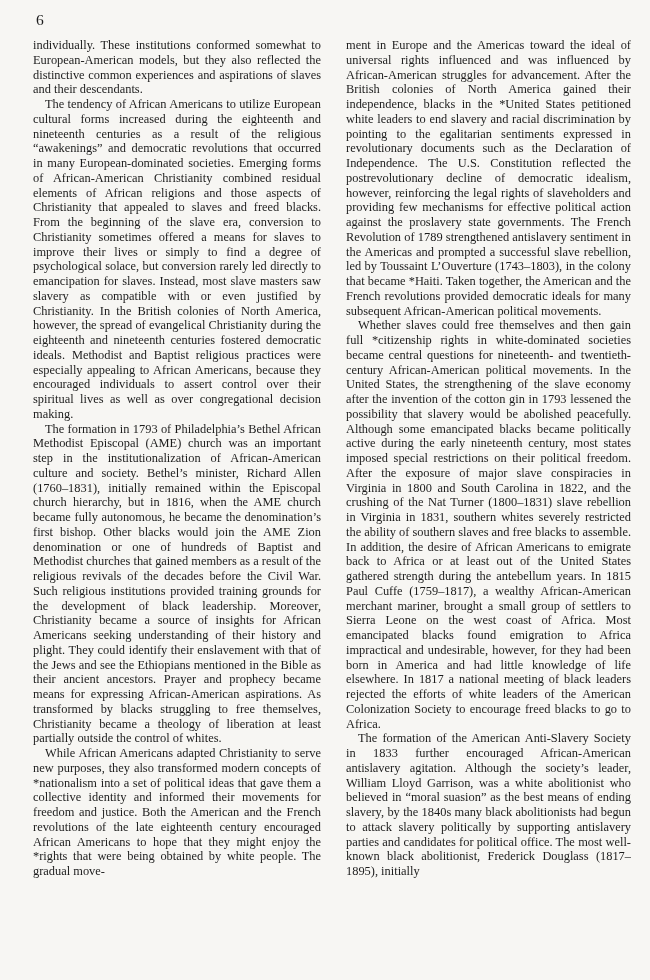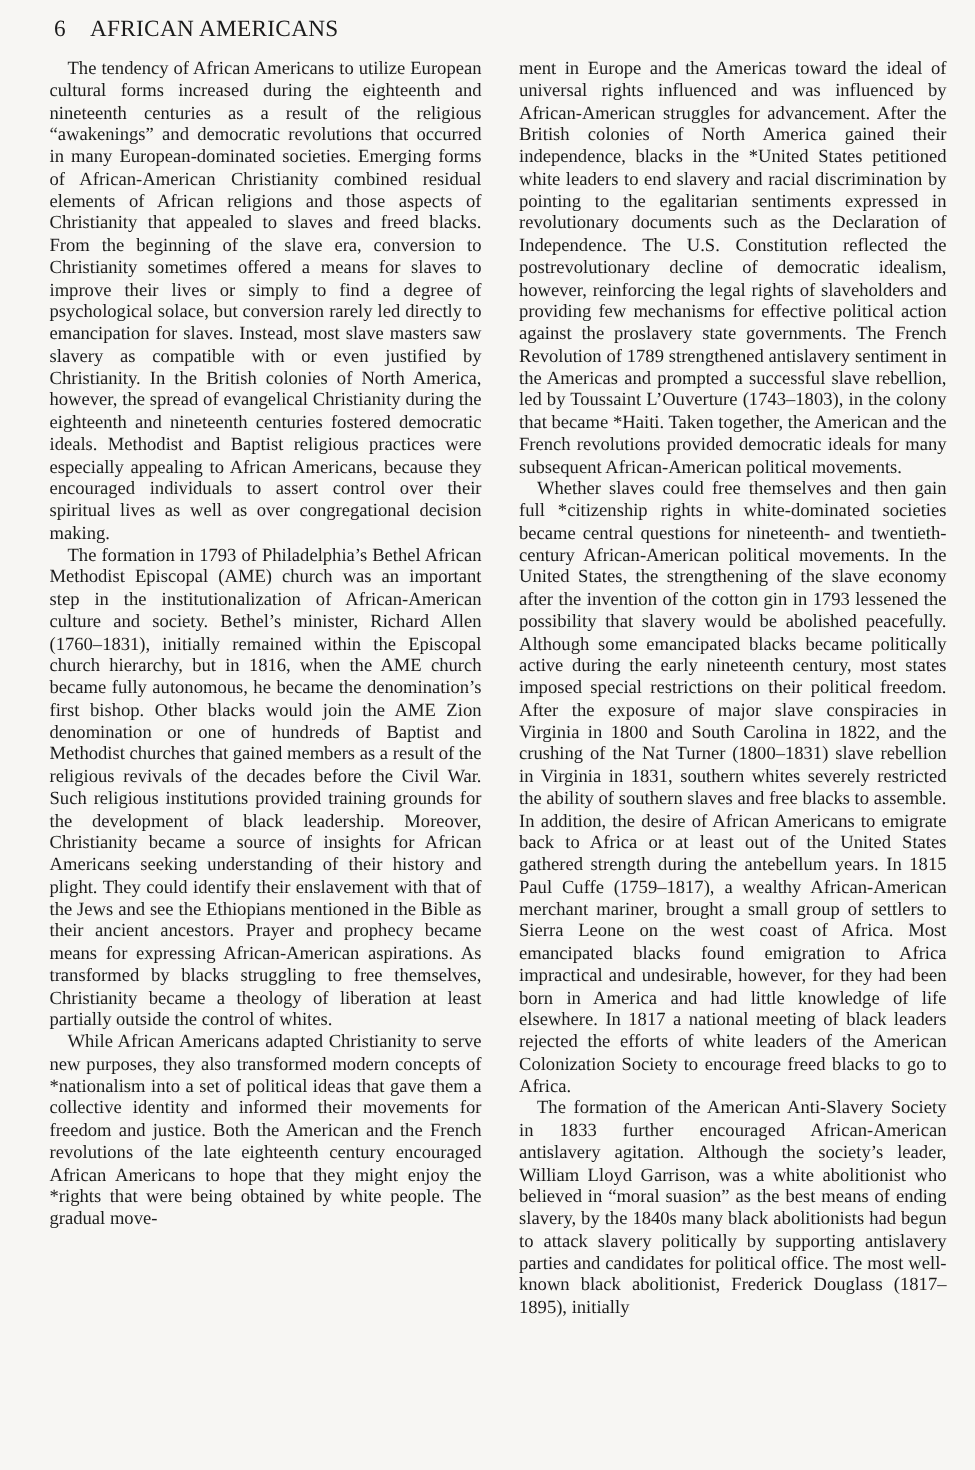--- a/index.html
+++ b/index.html
@@ -26,24 +26,24 @@
     .col-left { left: 33px; width: 288px; }
     .col-right { left: 346px; width: 285px; }
     .column p { margin: 0; text-indent: 12px; }
     .column p.cont { text-indent: 0; }
   </style>
 </head>
 <body>
 
 <div class="page-header">
   <span class="page-number">6</span>
-  <span class="running-head">AFRICAN AMERICANS</span>
 </div>
 
 <div class="column col-left">
+  <p class="cont">individually. These institutions conformed somewhat to European-American models, but they also reflected the distinctive common experiences and aspirations of slaves and their descendants.</p>
   <p>The tendency of African Americans to utilize European cultural forms increased during the eighteenth and nineteenth centuries as a result of the religious “awakenings” and democratic revolutions that occurred in many European-dominated societies. Emerging forms of African-American Christianity combined residual elements of African religions and those aspects of Christianity that appealed to slaves and freed blacks. From the beginning of the slave era, conversion to Christianity sometimes offered a means for slaves to improve their lives or simply to find a degree of psychological solace, but conversion rarely led directly to emancipation for slaves. Instead, most slave masters saw slavery as compatible with or even justified by Christianity. In the British colonies of North America, however, the spread of evangelical Christianity during the eighteenth and nineteenth centuries fostered democratic ideals. Methodist and Baptist religious practices were especially appealing to African Americans, because they encouraged individuals to assert control over their spiritual lives as well as over congregational decision making.</p>
   <p>The formation in 1793 of Philadelphia’s Bethel African Methodist Episcopal (AME) church was an important step in the institutionalization of African-American culture and society. Bethel’s minister, Richard Allen (1760–1831), initially remained within the Episcopal church hierarchy, but in 1816, when the AME church became fully autonomous, he became the denomination’s first bishop. Other blacks would join the AME Zion denomination or one of hundreds of Baptist and Methodist churches that gained members as a result of the religious revivals of the decades before the Civil War. Such religious institutions provided training grounds for the development of black leadership. Moreover, Christianity became a source of insights for African Americans seeking understanding of their history and plight. They could identify their enslavement with that of the Jews and see the Ethiopians mentioned in the Bible as their ancient ancestors. Prayer and prophecy became means for expressing African-American aspirations. As transformed by blacks struggling to free themselves, Christianity became a theology of liberation at least partially outside the control of whites.</p>
   <p>While African Americans adapted Christianity to serve new purposes, they also transformed modern concepts of *nationalism into a set of political ideas that gave them a collective identity and informed their movements for freedom and justice. Both the American and the French revolutions of the late eighteenth century encouraged African Americans to hope that they might enjoy the *rights that were being obtained by white people. The gradual move-</p>
 </div>
 
 <div class="column col-right">
   <p class="cont">ment in Europe and the Americas toward the ideal of universal rights influenced and was influenced by African-American struggles for advancement. After the British colonies of North America gained their independence, blacks in the *United States petitioned white leaders to end slavery and racial discrimination by pointing to the egalitarian sentiments expressed in revolutionary documents such as the Declaration of Independence. The U.S. Constitution reflected the postrevolutionary decline of democratic idealism, however, reinforcing the legal rights of slaveholders and providing few mechanisms for effective political action against the proslavery state governments. The French Revolution of 1789 strengthened antislavery sentiment in the Americas and prompted a successful slave rebellion, led by Toussaint L’Ouverture (1743–1803), in the colony that became *Haiti. Taken together, the American and the French revolutions provided democratic ideals for many subsequent African-American political movements.</p>
   <p>Whether slaves could free themselves and then gain full *citizenship rights in white-dominated societies became central questions for nineteenth- and twentieth-century African-American political movements. In the United States, the strengthening of the slave economy after the invention of the cotton gin in 1793 lessened the possibility that slavery would be abolished peacefully. Although some emancipated blacks became politically active during the early nineteenth century, most states imposed special restrictions on their political freedom. After the exposure of major slave conspiracies in Virginia in 1800 and South Carolina in 1822, and the crushing of the Nat Turner (1800–1831) slave rebellion in Virginia in 1831, southern whites severely restricted the ability of southern slaves and free blacks to assemble. In addition, the desire of African Americans to emigrate back to Africa or at least out of the United States gathered strength during the antebellum years. In 1815 Paul Cuffe (1759–1817), a wealthy African-American merchant mariner, brought a small group of settlers to Sierra Leone on the west coast of Africa. Most emancipated blacks found emigration to Africa impractical and undesirable, however, for they had been born in America and had little knowledge of life elsewhere. In 1817 a national meeting of black leaders rejected the efforts of white leaders of the American Colonization Society to encourage freed blacks to go to Africa.</p>
   <p>The formation of the American Anti-Slavery Society in 1833 further encouraged African-American antislavery agitation. Although the society’s leader, William Lloyd Garrison, was a white abolitionist who believed in “moral suasion” as the best means of ending slavery, by the 1840s many black abolitionists had begun to attack slavery politically by supporting antislavery parties and candidates for political office. The most well-known black abolitionist, Frederick Douglass (1817–1895), initially</p>
 </div>

